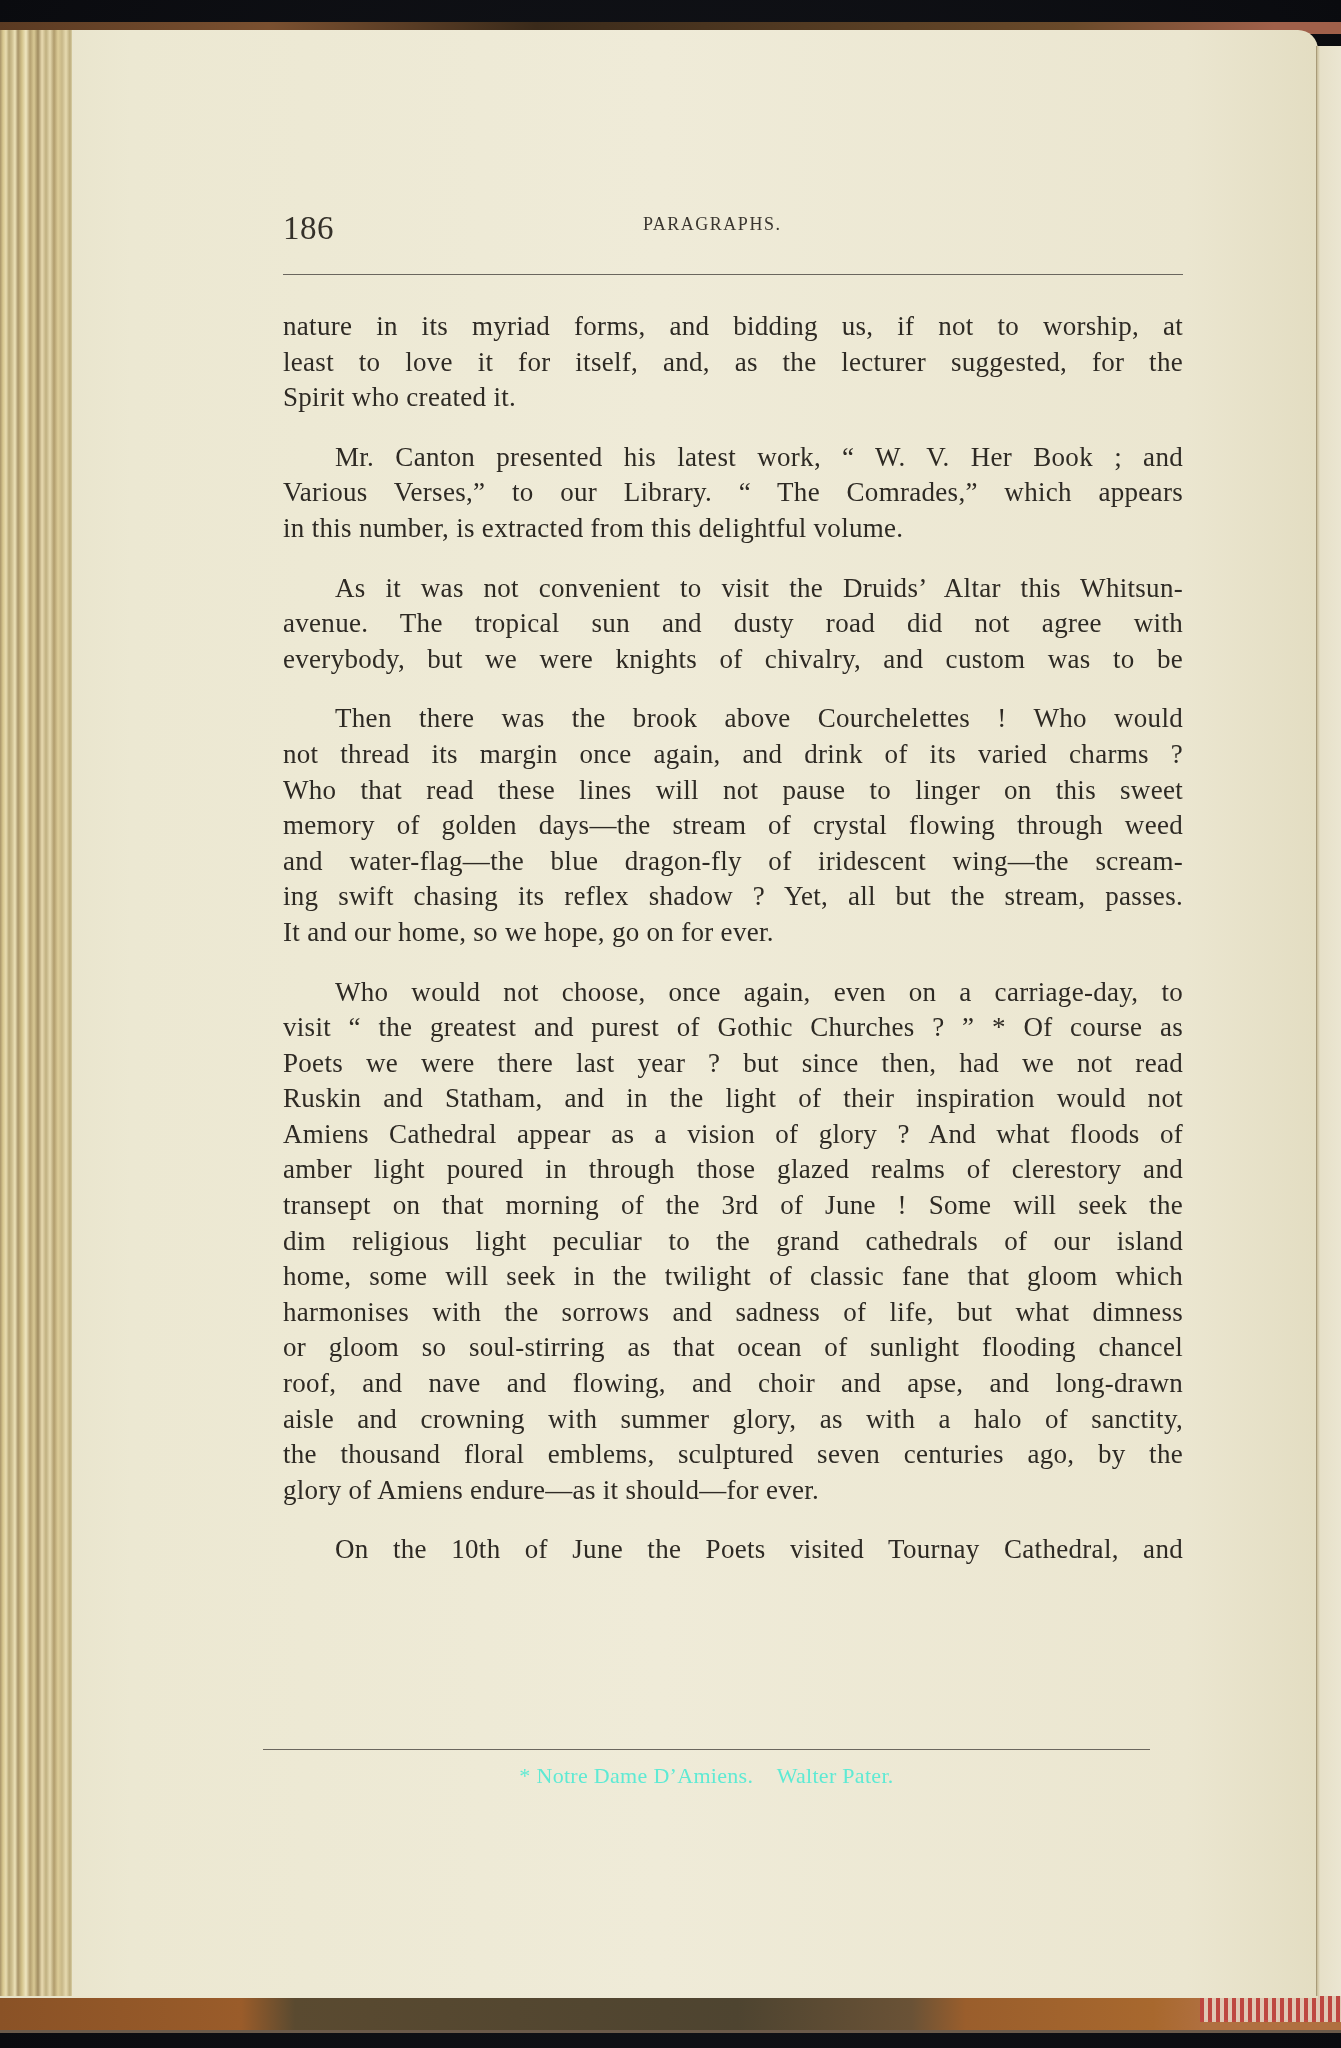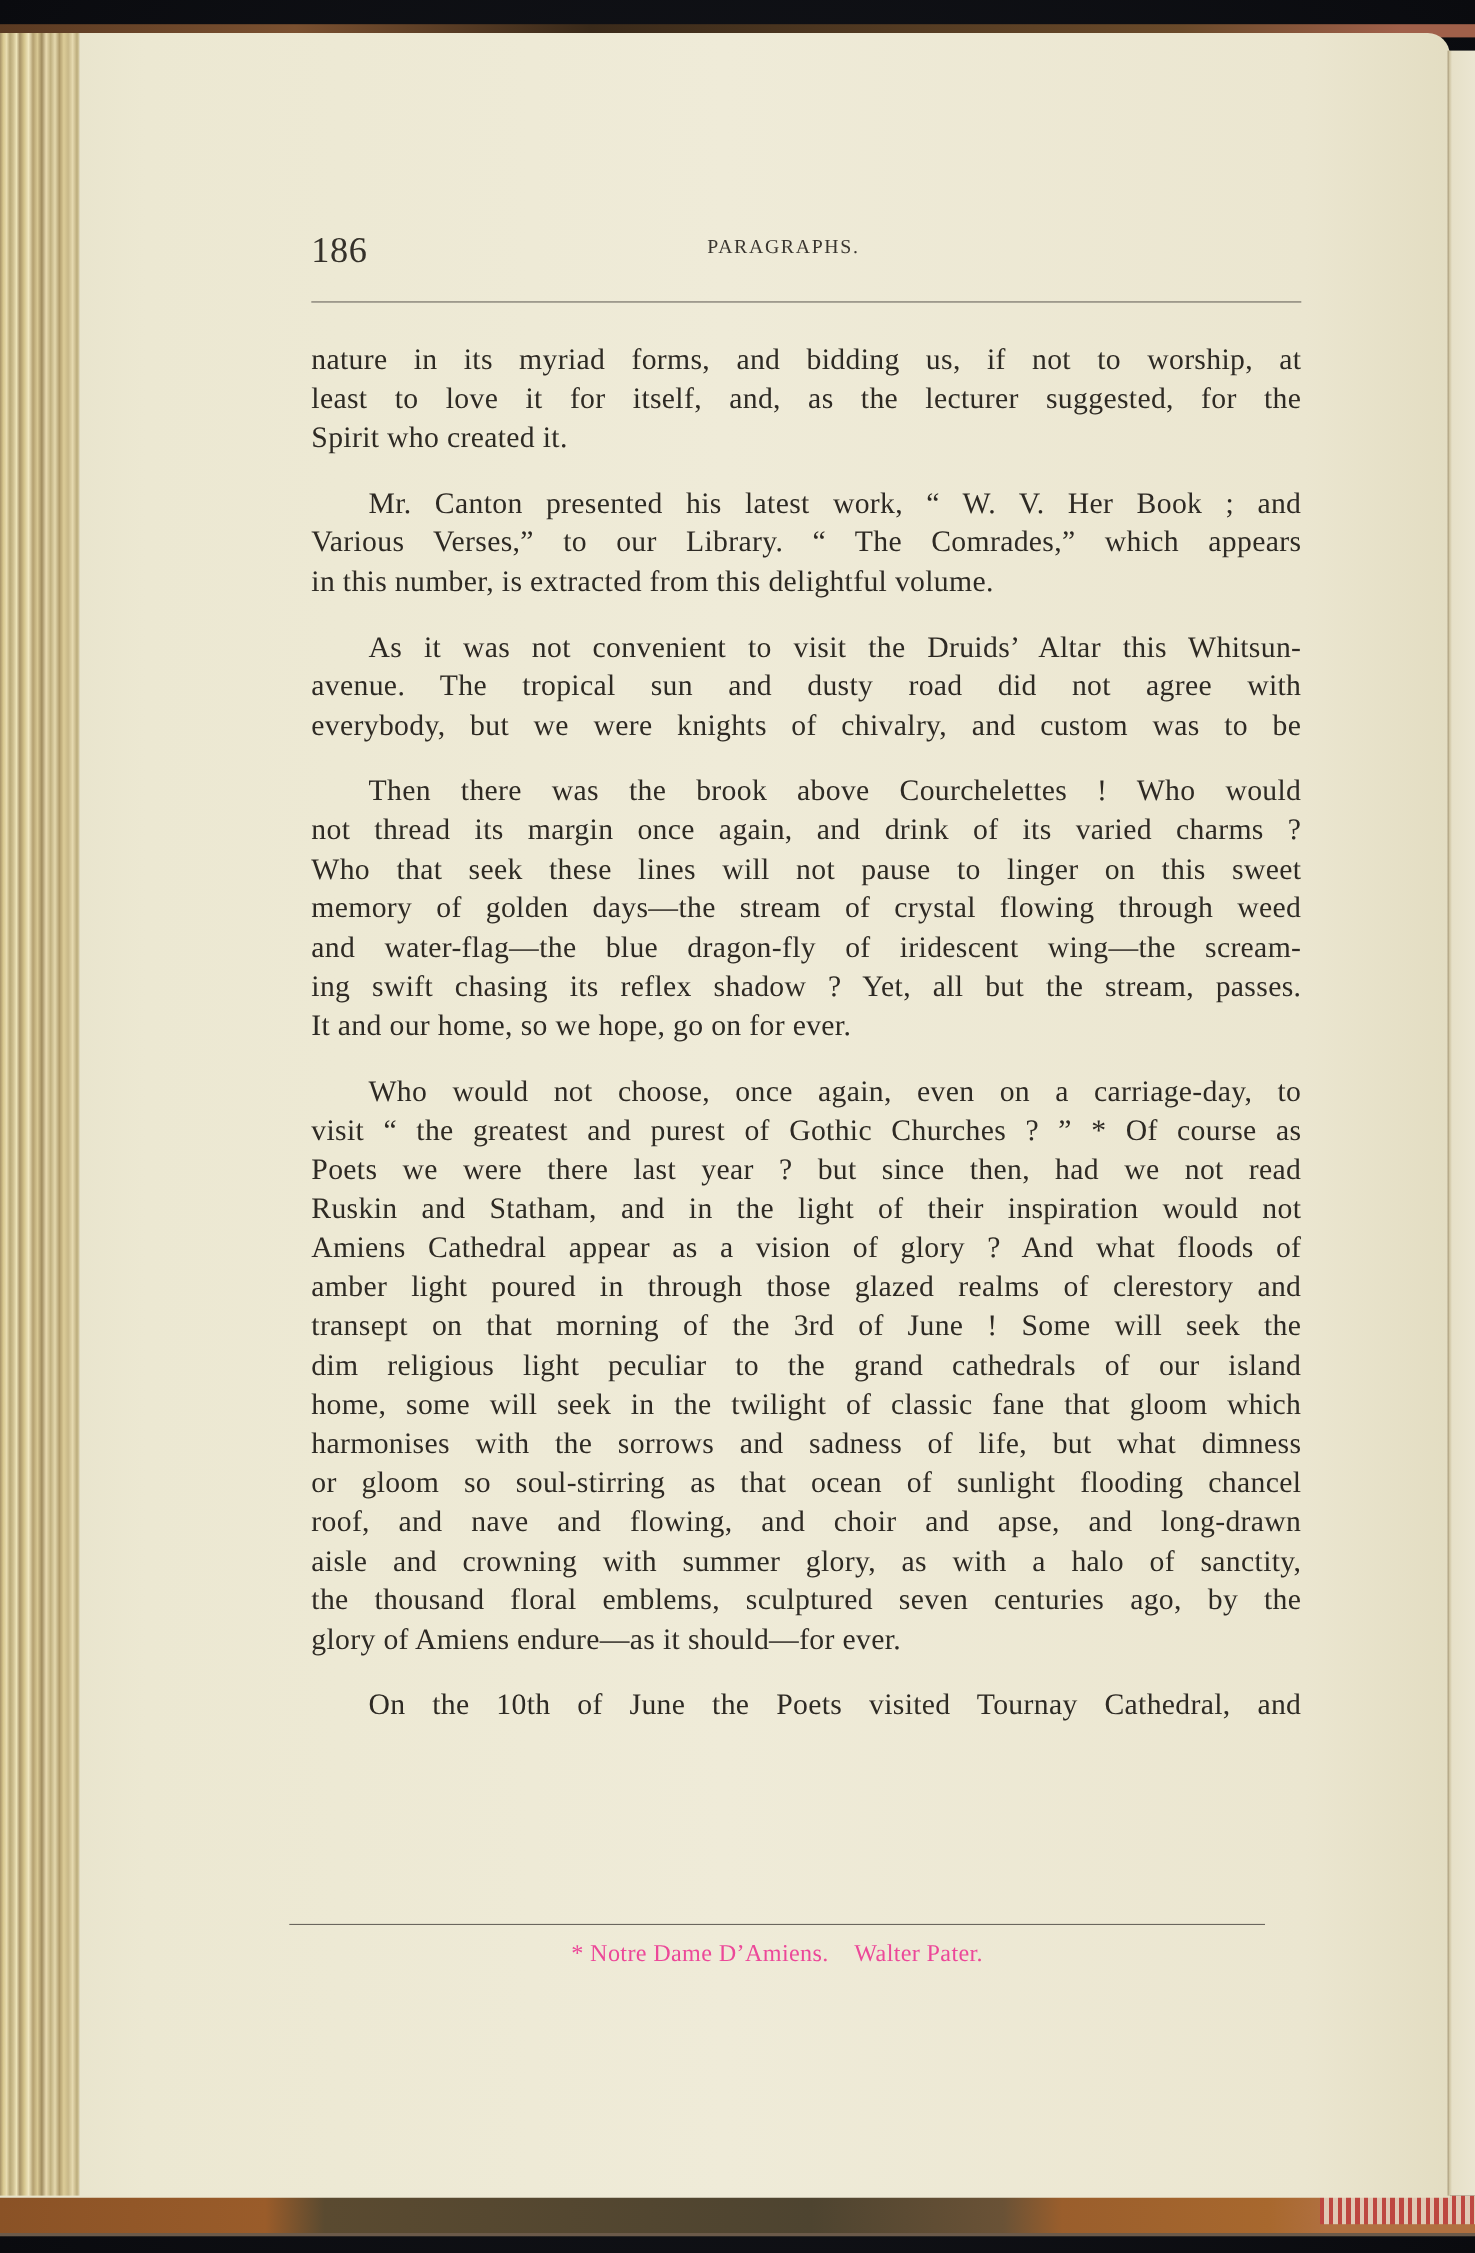--- a/index.html
+++ b/index.html
@@ -117,21 +117,21 @@
       border-top: 1.5px solid #6a665e;
     }
     .footnote {
       position: absolute;
       left: 263px;
       top: 1763px;
       width: 887px;
       text-align: center;
       font-size: 22px;
       letter-spacing: 0.3px;
-      color: #ec4899;
+      color: #5eead4;
     }
     .footnote .gap { display: inline-block; width: 18px; }
   </style>
 </head>
 <body>
 
 <div class="backdrop"></div>
 <div class="cover-top"></div>
 <div class="cover-bottom"></div>
 <div class="cover-bottom-right"></div>
@@ -161,21 +161,21 @@
 
     <div class="para">
       <span class="line ind">As it was not convenient to visit the Druids’ Altar this Whitsun-</span>
       <span class="line">avenue.  The tropical sun and dusty road did not agree with</span>
       <span class="line">everybody, but we were knights of chivalry, and custom was to be</span>
     </div>
 
     <div class="para">
       <span class="line ind">Then there was the brook above Courchelettes !  Who would</span>
       <span class="line">not thread its margin once again, and drink of its varied charms ?</span>
-      <span class="line">Who that seek these lines will not pause to linger on this sweet</span>
+      <span class="line">Who that read these lines will not pause to linger on this sweet</span>
       <span class="line">memory of golden days—the stream of crystal flowing through weed</span>
       <span class="line">and water-flag—the blue dragon-fly of iridescent wing—the scream-</span>
       <span class="line">ing swift chasing its reflex shadow ?  Yet, all but the stream, passes.</span>
       <span class="line short">It and our home, so we hope, go on for ever.</span>
     </div>
 
     <div class="para">
       <span class="line ind">Who would not choose, once again, even on a carriage-day, to</span>
       <span class="line">visit “ the greatest and purest of Gothic Churches ? ” *  Of course as</span>
       <span class="line">Poets we were there last year ? but since then, had we not read</span>

